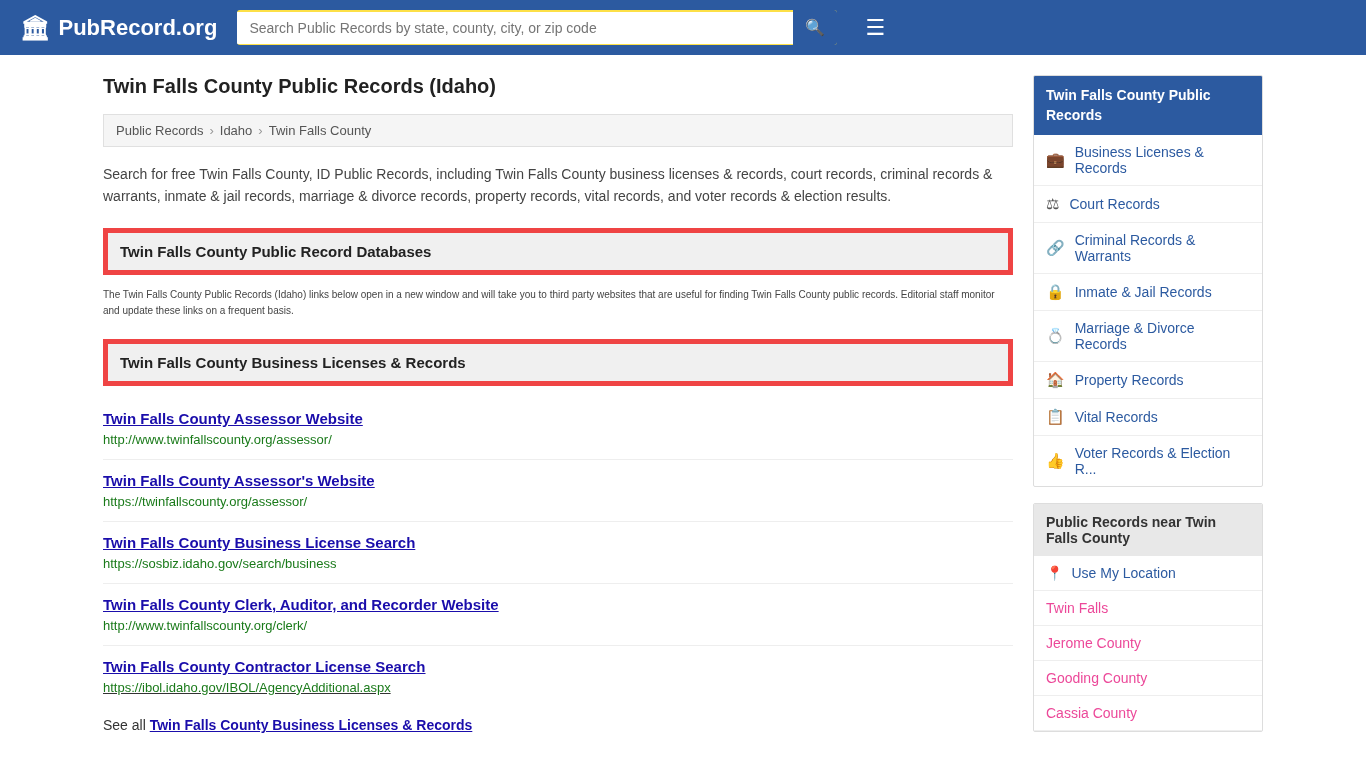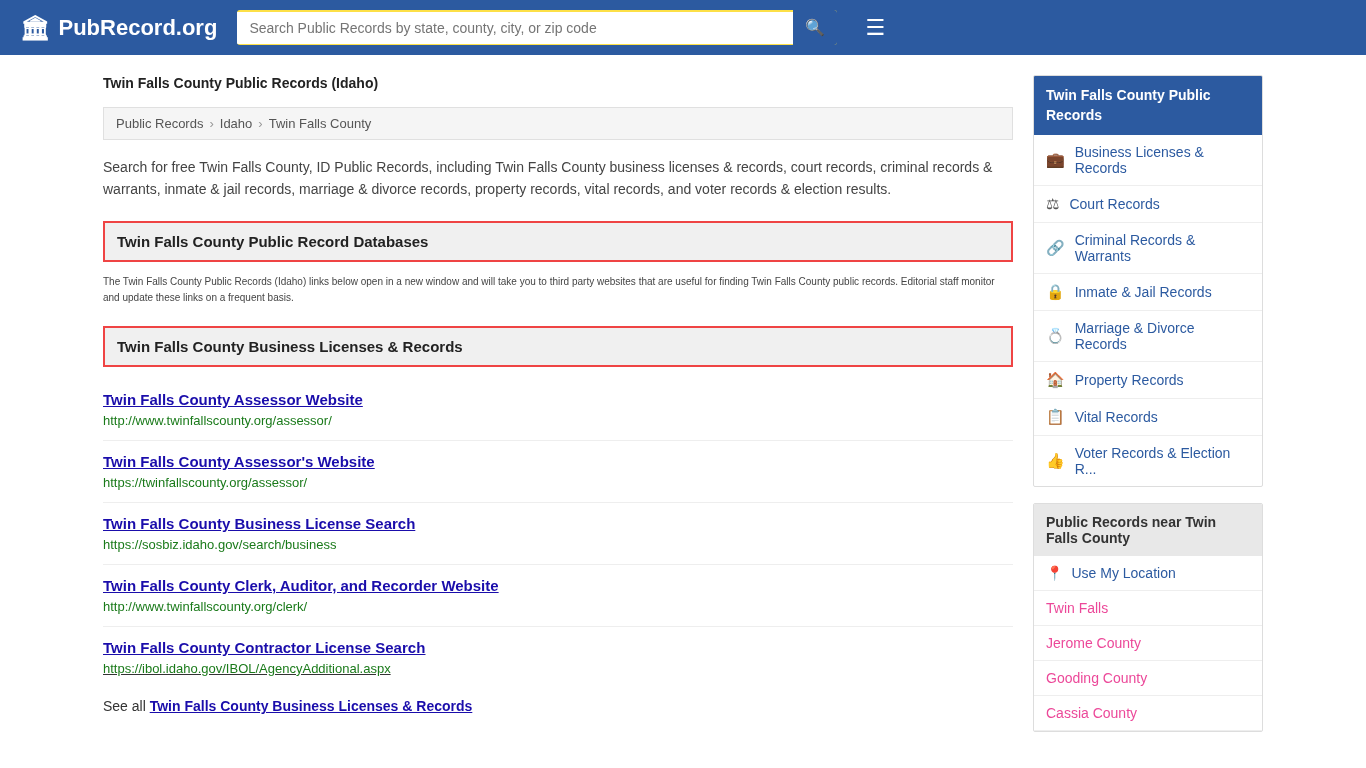--- a/index.html
+++ b/index.html
@@ -61,21 +61,21 @@
       margin: 0 auto;
       padding: 20px;
       display: flex;
       gap: 20px;
     }
     #main-content { flex: 1; }
     #sidebar { width: 230px; flex-shrink: 0; }
 
     
     #page-title {
-      font-size: 14px;
+      font-size: 20px;
       font-weight: bold;
       margin-bottom: 16px;
       color: #222;
     }
 
     
     #breadcrumb {
       background: #f5f5f5;
       border: 1px solid #e0e0e0;
       padding: 8px 12px;
@@ -93,21 +93,21 @@
     #description {
       font-size: 14px;
       line-height: 1.6;
       color: #444;
       margin-bottom: 20px;
     }
 
     
     .section-header {
       background: #f0f0f0;
-      border: 2px solid #ef4444;
+      border: 5px solid #ef4444;
       padding: 10px 12px;
       font-size: 15px;
       font-weight: bold;
       color: #222;
       margin-bottom: 12px;
     }
 
     
     .section-text {
       font-size: 10px;

